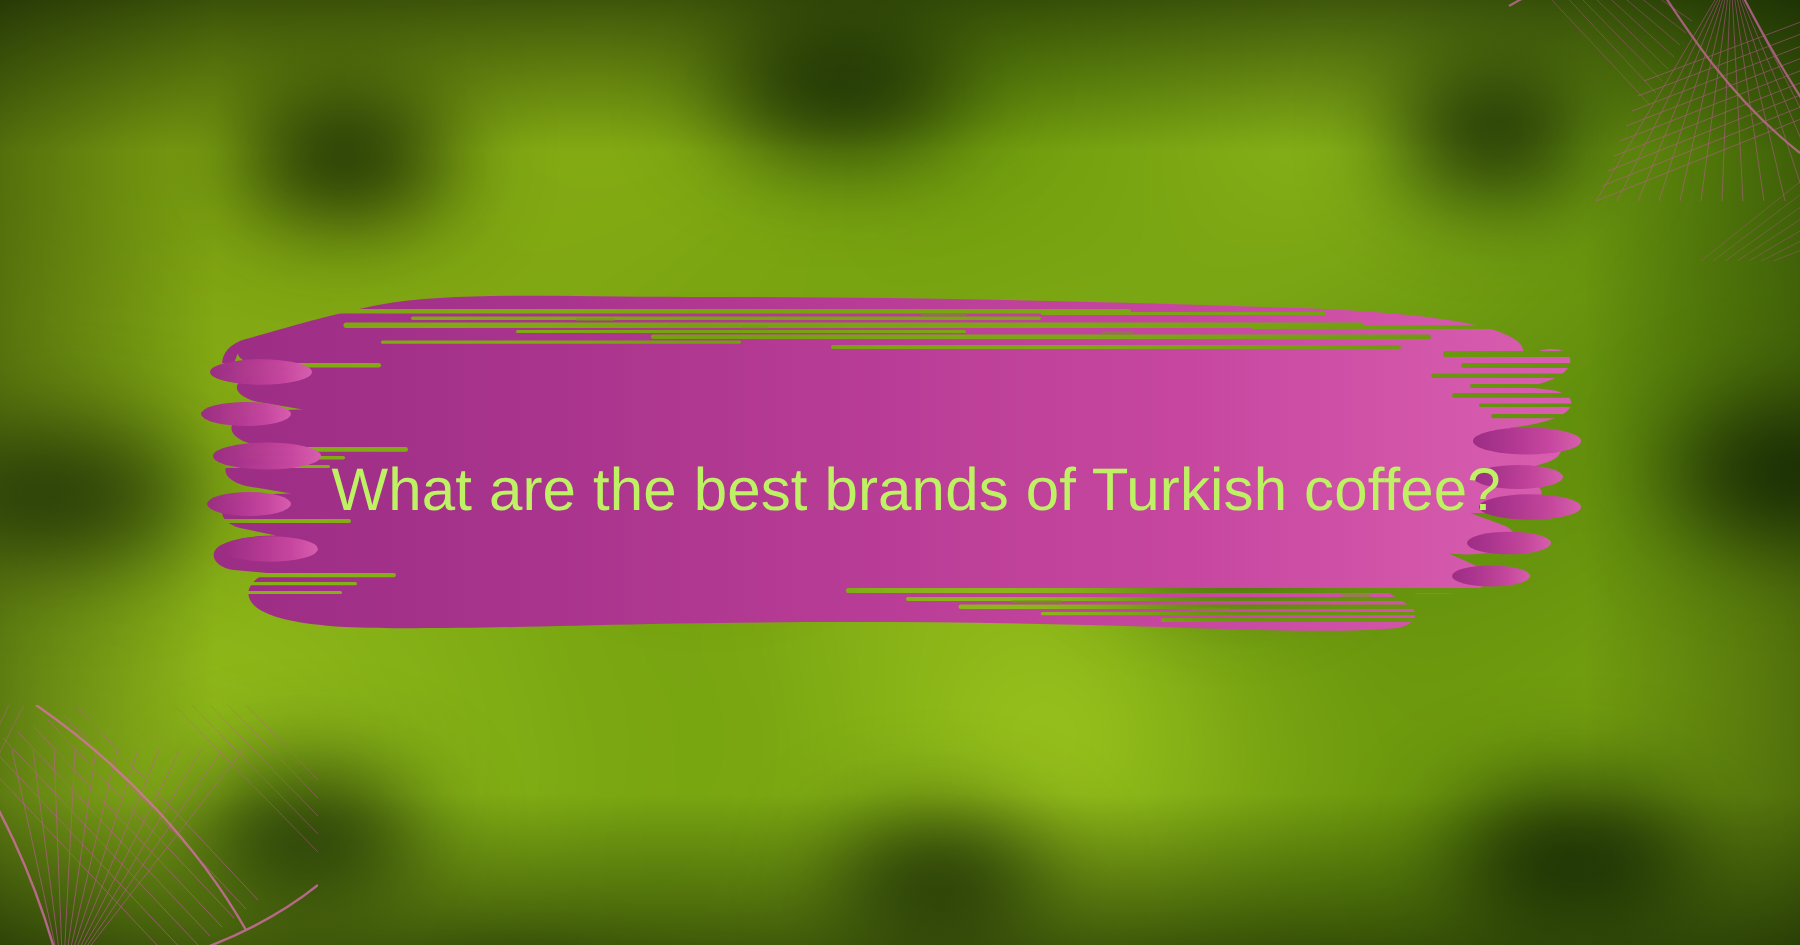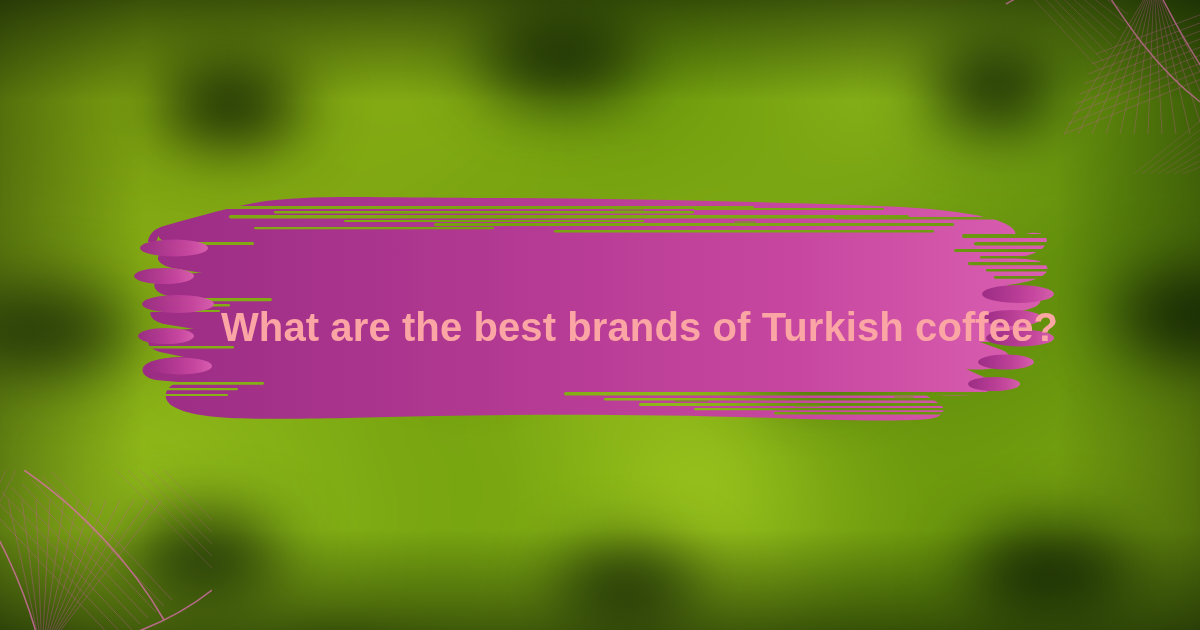--- a/index.html
+++ b/index.html
@@ -87,22 +87,22 @@
   }
   #brush-svg { position:absolute; inset:0; width:100%; height:100%; }
 
   
   #headline {
     position:absolute;
     left:221px; top:304px;
     width:800px;
     font-size:40px;
     line-height:1.18;
-    font-weight:700;
-    color:#fca5a5;
+    font-weight:400;
+    color:#bef264;
     letter-spacing:.1px;
     white-space:nowrap;
   }
 </style>
 </head>
 <body>
 
 <div id="card">
 
   <div class="bg-layer" id="bg-base"></div>

